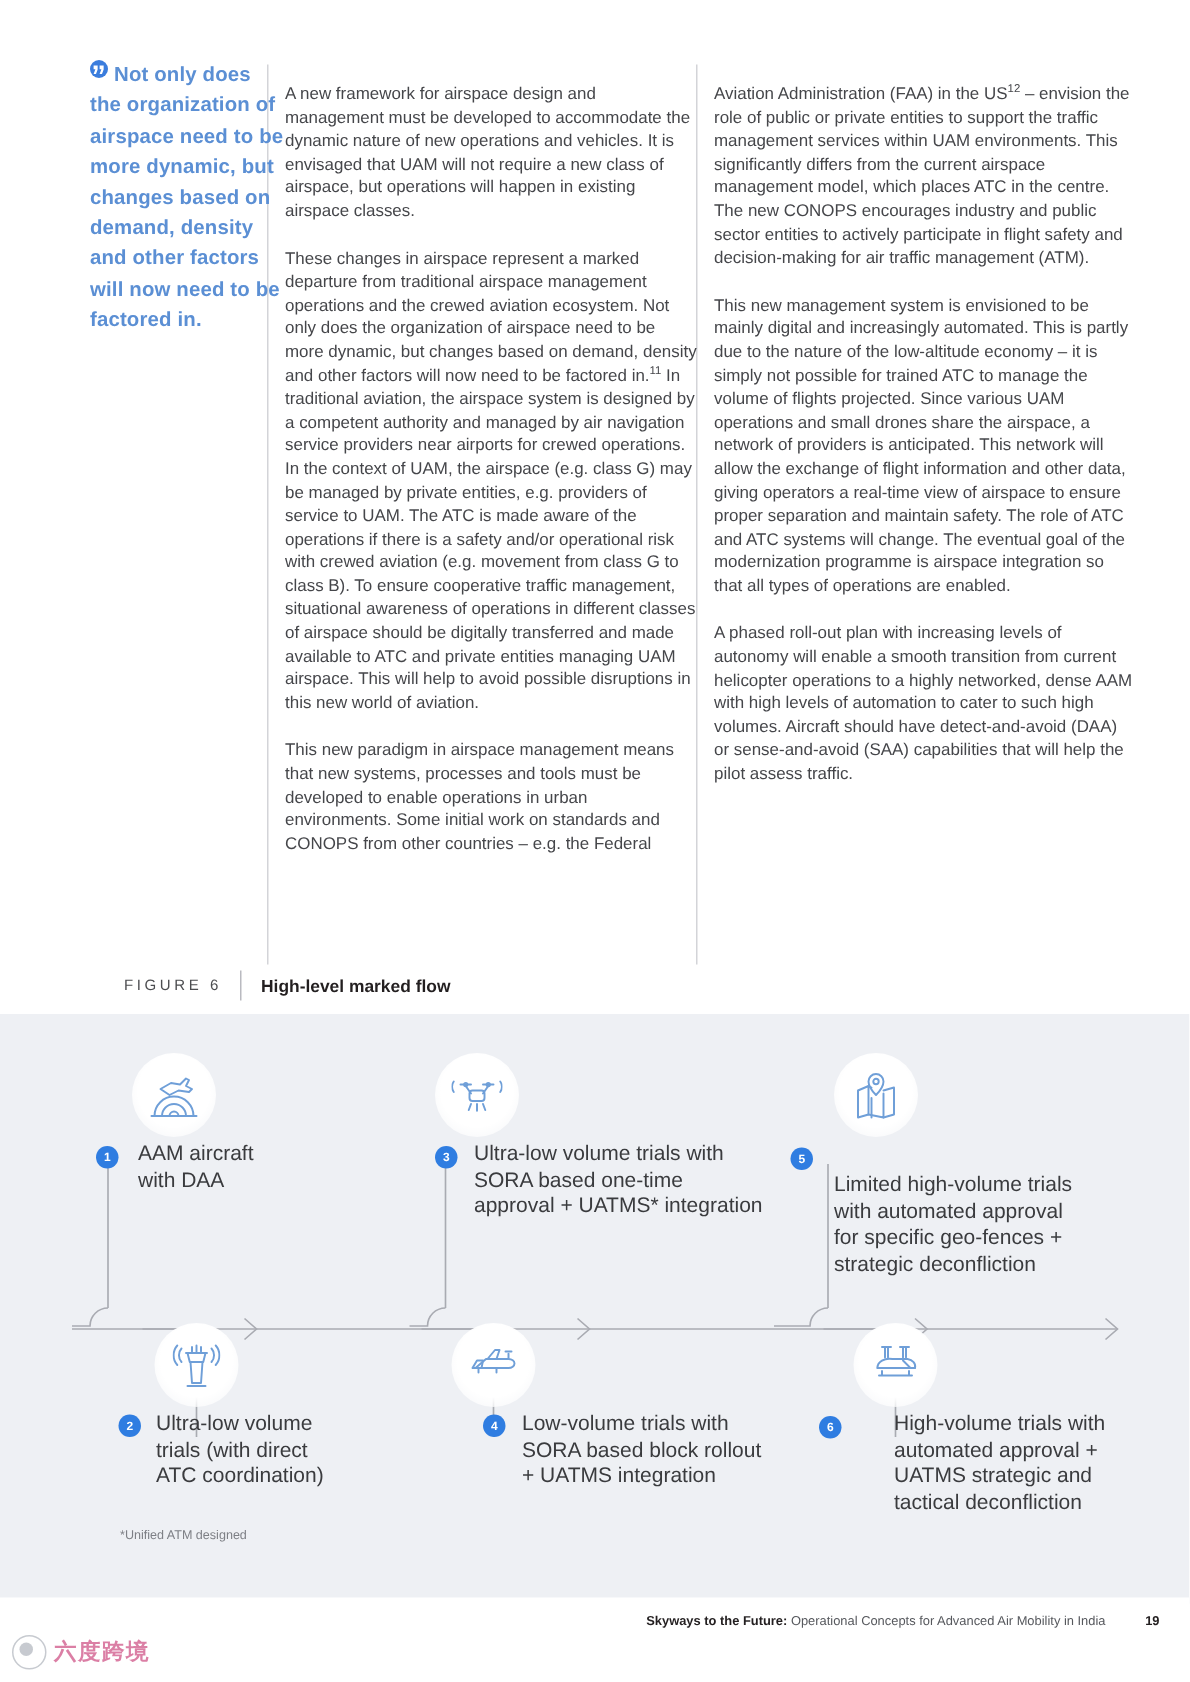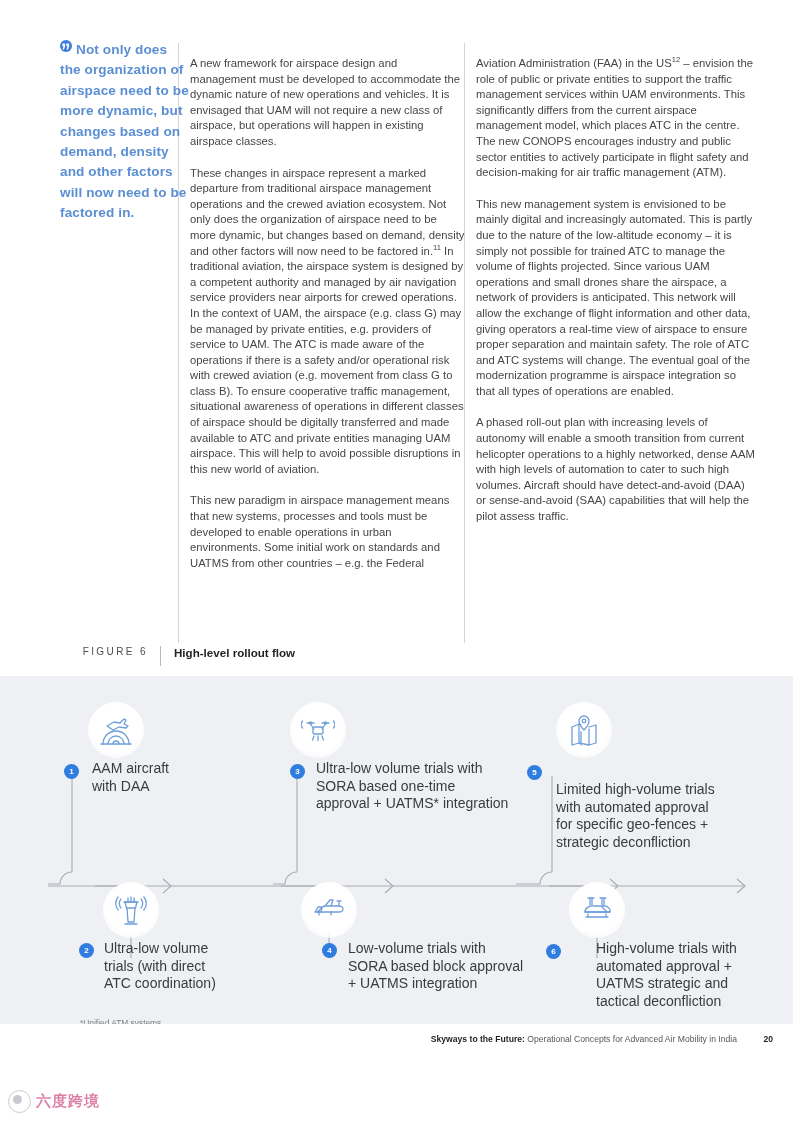--- a/index.html
+++ b/index.html
@@ -55,21 +55,21 @@
   p.body{
     font-size:11.3px;line-height:15.6px;margin:16px 0 15px 0;
     color:#45464a;text-align:left;
   }
   p.body:last-child{margin-bottom:0;}
   sup{font-size:7.6px;vertical-align:super;line-height:0;}
 
   
   .figcap{
     position:absolute;left:44px;top:646px;width:712px;
-    display:flex;align-items:flex-start;height:22px;
+    display:flex;align-items:center;height:22px;
   }
   .figcap .lbl{
     width:104px;text-align:right;padding-right:12px;
     font-size:10px;letter-spacing:2.4px;color:#4c4d50;
     font-weight:normal;
   }
   .figcap .sep{width:1px;height:20px;background:#b9bac0;}
   .figcap .title{
     padding-left:13px;font-size:11.6px;font-weight:bold;color:#231f20;
   }
@@ -99,21 +99,21 @@
   .node-label{
     position:absolute;font-size:14px;line-height:17.5px;color:#3a3b3e;
   }
 
   .footnote{
     position:absolute;left:80px;top:1018px;font-size:8.4px;color:#7d7f85;
   }
 
   
   .footer{
-    position:absolute;left:0;top:1024px;width:793px;height:55px;background:#ffffff;
+    position:absolute;left:0;top:1065px;width:793px;height:55px;background:#ffffff;
   }
   .footer-text{
     position:absolute;right:56px;top:10px;font-size:8.6px;color:#56585d;
     white-space:nowrap;
   }
   .footer-text b{color:#231f20;}
   .footer-page{
     position:absolute;right:20px;top:10px;font-size:8.6px;font-weight:bold;color:#231f20;
   }
 
@@ -148,36 +148,36 @@
       <div class="col col-quote">
         <p class="quote-text"><span class="quote-badge"><svg width="8" height="7" viewBox="0 0 8 7">
                 <path d="M0.4 6.4 L1.6 3.2 L0.4 3.2 L0.4 0.6 L3.1 0.6 L3.1 3.4 L2.0 6.4 Z" fill="#ffffff"></path>
                 <path d="M4.4 6.4 L5.6 3.2 L4.4 3.2 L4.4 0.6 L7.1 0.6 L7.1 3.4 L6.0 6.4 Z" fill="#ffffff"></path>
               </svg></span><span>Not only does the organization of airspace need to be more dynamic, but changes based on demand, density and other factors will now need to be factored in.</span></p>
       </div>
 
       <div class="col col-mid">
         <p class="body">A new framework for airspace design and management must be developed to accommodate the dynamic nature of new operations and vehicles. It is envisaged that UAM will not require a new class of airspace, but operations will happen in existing airspace classes.</p>
         <p class="body"><span>These changes in airspace represent a marked departure from traditional airspace management operations and the crewed aviation ecosystem. Not only does the organization of airspace need to be more dynamic, but changes based on demand, density and other factors will now need to be factored in.</span><sup>11</sup><span> In traditional aviation, the airspace system is designed by a competent authority and managed by air navigation service providers near airports for crewed operations. In the context of UAM, the airspace (e.g. class G) may be managed by private entities, e.g. providers of service to UAM. The ATC is made aware of the operations if there is a safety and/or operational risk with crewed aviation (e.g. movement from class G to class B). To ensure cooperative traffic management, situational awareness of operations in different classes of airspace should be digitally transferred and made available to ATC and private entities managing UAM airspace. This will help to avoid possible disruptions in this new world of aviation.</span></p>
-        <p class="body">This new paradigm in airspace management means that new systems, processes and tools must be developed to enable operations in urban environments. Some initial work on standards and UATMS from other countries – e.g. the Federal</p>
+        <p class="body">This new paradigm in airspace management means that new systems, processes and tools must be developed to enable operations in urban environments. Some initial work on standards and CONOPS from other countries – e.g. the Federal</p>
       </div>
 
       <div class="col col-right">
         <p class="body"><span>Aviation Administration (FAA) in the US</span><sup>12</sup><span> – envision the role of public or private entities to support the traffic management services within UAM environments. This significantly differs from the current airspace management model, which places ATC in the centre. The new CONOPS encourages industry and public sector entities to actively participate in flight safety and decision-making for air traffic management (ATM).</span></p>
         <p class="body">This new management system is envisioned to be mainly digital and increasingly automated. This is partly due to the nature of the low-altitude economy – it is simply not possible for trained ATC to manage the volume of flights projected. Since various UAM operations and small drones share the airspace, a network of providers is anticipated. This network will allow the exchange of flight information and other data, giving operators a real-time view of airspace to ensure proper separation and maintain safety. The role of ATC and ATC systems will change. The eventual goal of the modernization programme is airspace integration so that all types of operations are enabled.</p>
         <p class="body">A phased roll-out plan with increasing levels of autonomy will enable a smooth transition from current helicopter operations to a highly networked, dense AAM with high levels of automation to cater to such high volumes. Aircraft should have detect-and-avoid (DAA) or sense-and-avoid (SAA) capabilities that will help the pilot assess traffic.</p>
       </div>
 
     </div>
   </div>
 
   <div class="figcap">
     <div class="lbl">FIGURE 6</div>
     <div class="sep"></div>
-    <div class="title">High-level rollout flow</div>
+    <div class="title">High-level marked flow</div>
   </div>
 
   <div class="figure">
 
     <svg class="flow-svg" viewBox="0 0 793 393">
       <g fill="none" stroke="#a9abb2" stroke-width="1.1">
 
         <path d="M48 210 H745"></path>
 
         <path d="M163 203 L171 210 L163 217"></path>
@@ -279,21 +279,21 @@
           <path d="M4 15 l3 -5 h4 l-1 5z"></path>
           <path d="M6 15 h22 a4 3 0 0 0 0 -6 H13 Z"></path>
           <path d="M14 9 l5 -6 h3 l-2 6"></path>
           <path d="M28 8.5 v-3"></path>
           <path d="M26 4 h4"></path>
           <path d="M8 15 v3 M20 15 v3"></path>
         </svg>
       </div>
       <div class="num" style="left:322px;top:267px;">4</div>
       <div class="node-label" style="left:348px;top:264px;width:205px;white-space:pre-line;">Low-volume trials with
-SORA based block approval
+SORA based block rollout
 + UATMS integration</div>
     </div>
 
     <div class="node">
       <div class="icon-circle" style="left:569px;top:206px;">
         <svg width="34" height="30" viewBox="0 0 34 30" fill="none" stroke="#6f9fd8" stroke-width="1.3" stroke-linecap="round" stroke-linejoin="round">
           <path d="M8 3 h6 M10 3 v7 M12 3 v7"></path>
           <path d="M20 3 h6 M22 3 v7 M24 3 v7"></path>
           <path d="M5 17 a8 6 0 0 1 10 -6 h10 a6 5 0 0 1 5 6 z"></path>
           <path d="M5 17 h25"></path>
@@ -301,26 +301,26 @@
           <path d="M6 22 h22 M8 19 v3 M26 19 v3"></path>
         </svg>
       </div>
       <div class="num" style="left:546px;top:268px;">6</div>
       <div class="node-label" style="left:596px;top:264px;width:190px;white-space:pre-line;">High-volume trials with
 automated approval +
 UATMS strategic and
 tactical deconfliction</div>
     </div>
 
-    <div class="footnote" style="position:absolute;left:80px;top:342px;">*Unified ATM systems</div>
+    <div class="footnote" style="position:absolute;left:80px;top:342px;">*Unified ATM designed</div>
   </div>
 
   <div class="footer">
     <div class="footer-text"><b>Skyways to the Future:</b><span> Operational Concepts for Advanced Air Mobility in India</span></div>
-    <div class="footer-page">20</div>
+    <div class="footer-page">19</div>
   </div>
 
   <div class="watermark">
     <div class="wm-logo"></div>
     <div class="wm-text">六度跨境</div>
   </div>
 
 </div>
 
 </body></html>

